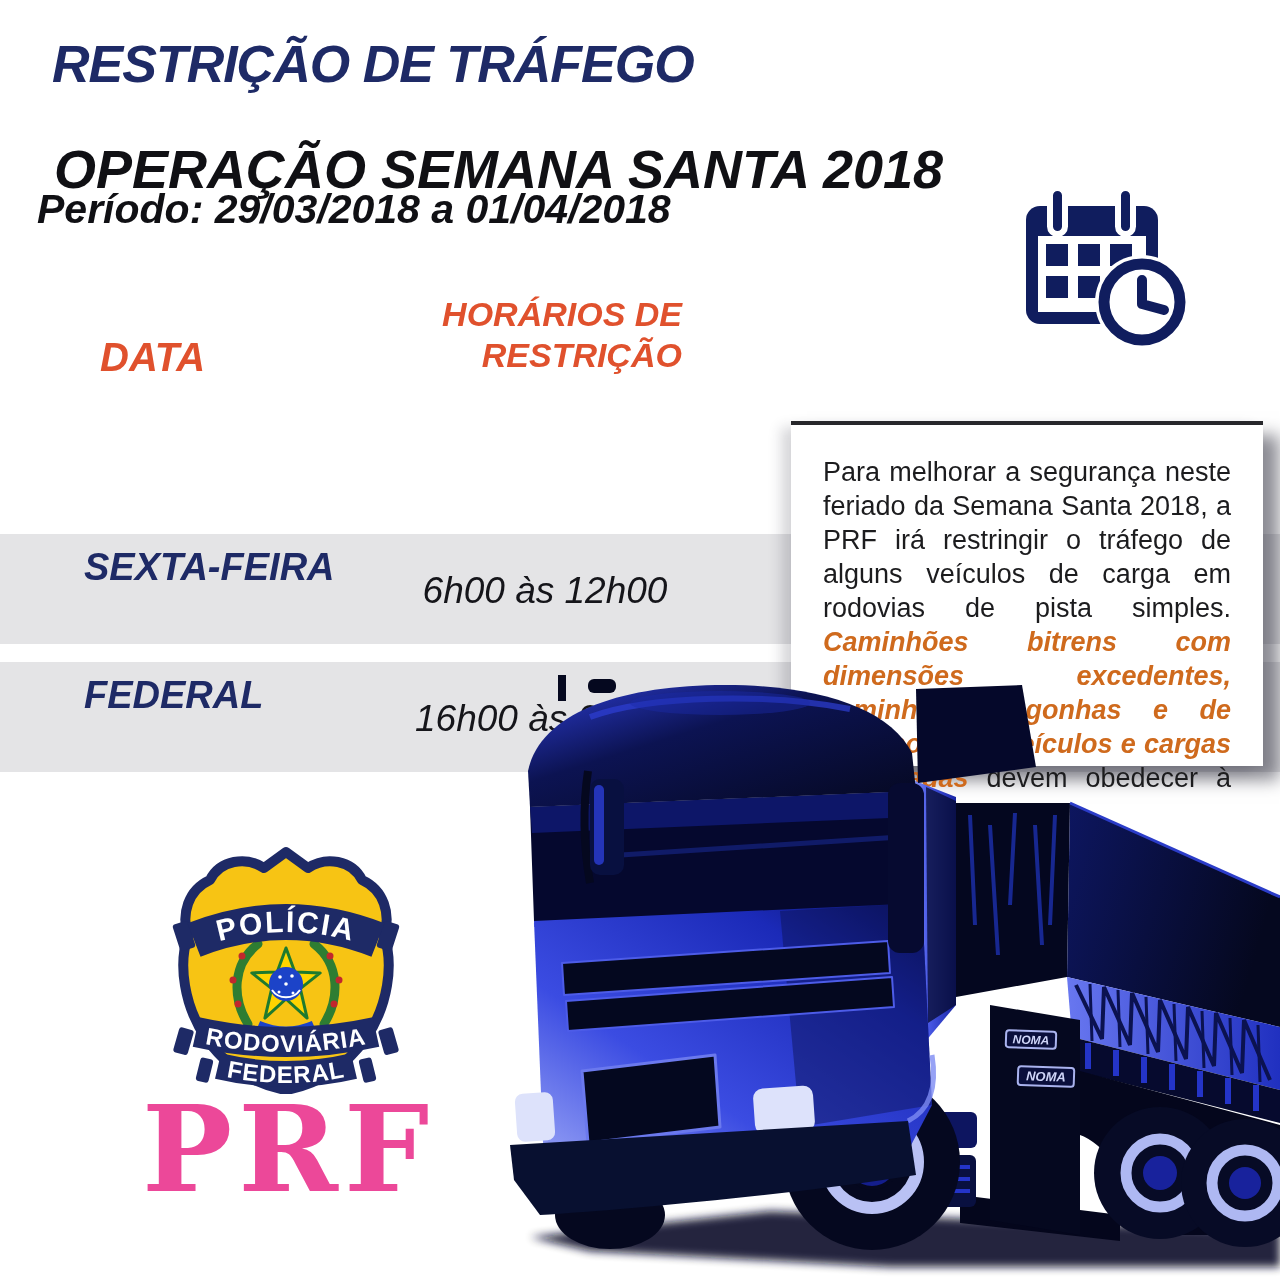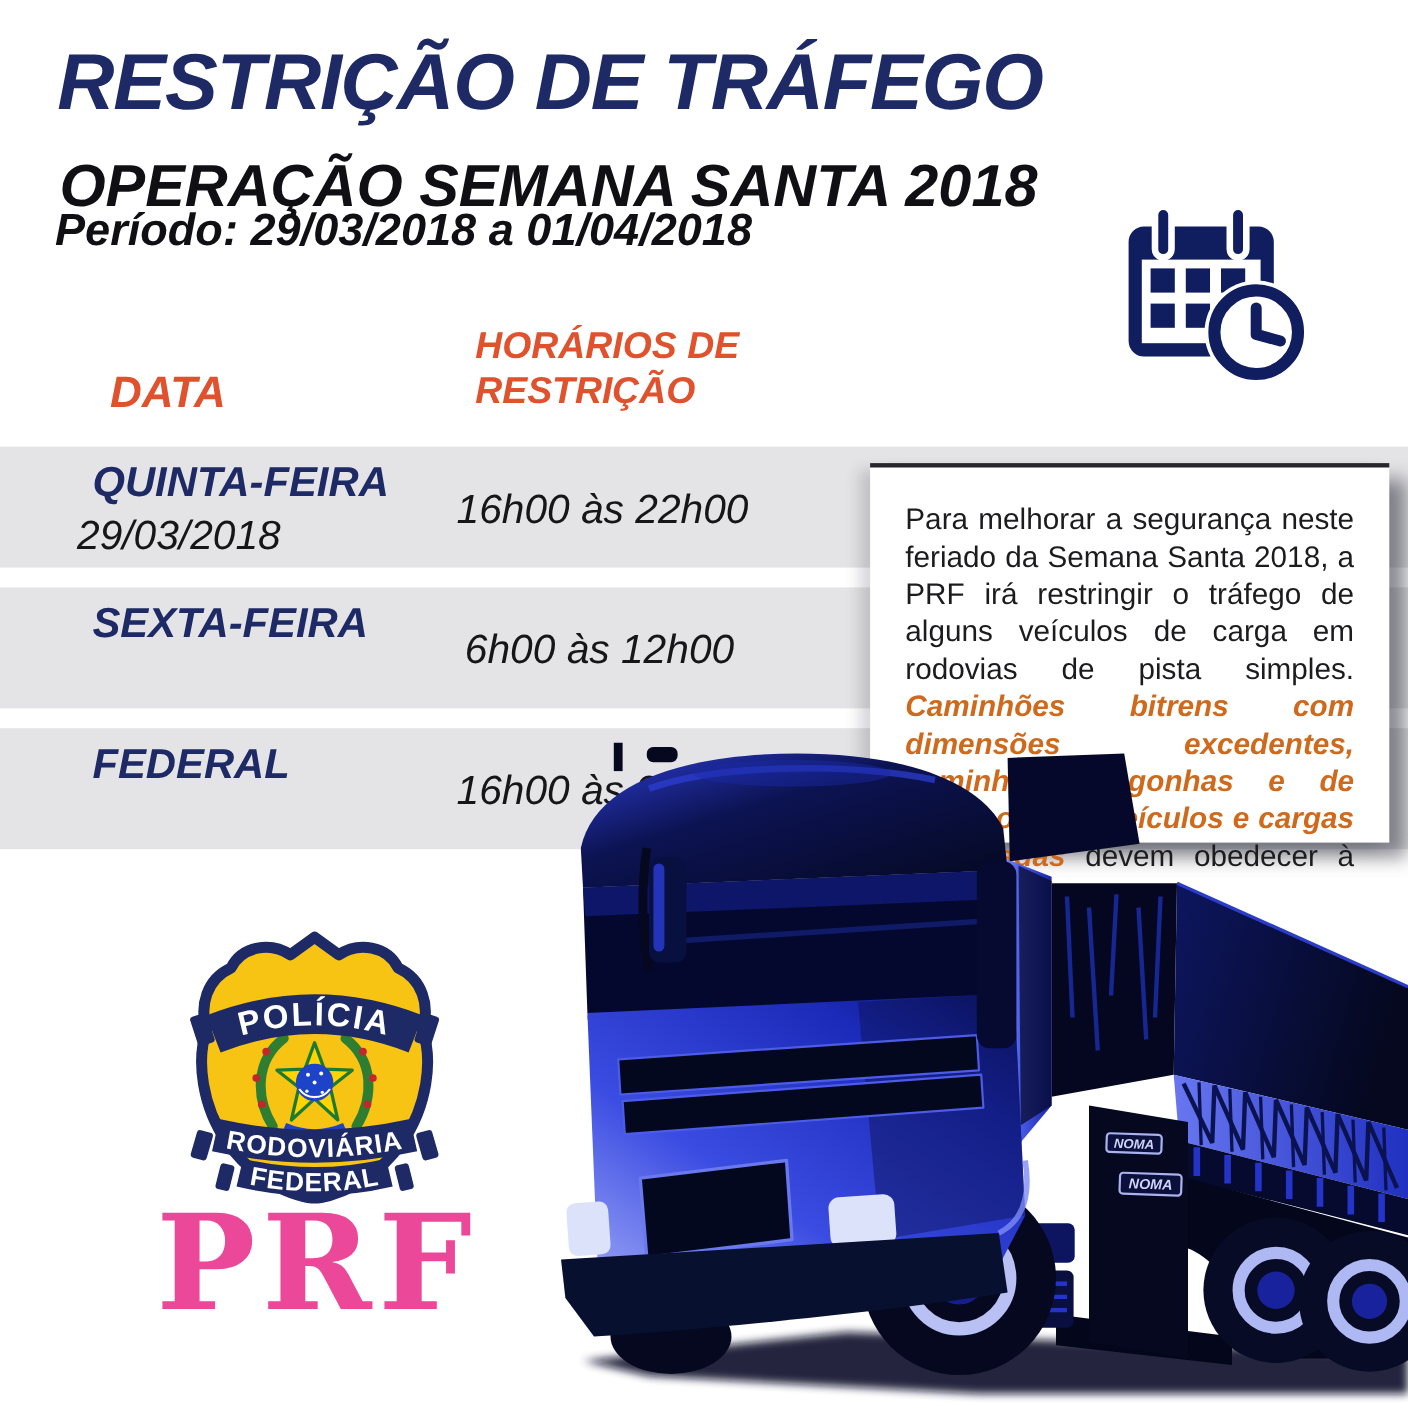--- a/index.html
+++ b/index.html
@@ -1,30 +1,30 @@
 <!DOCTYPE html>
 <html lang="pt"><head>
 <meta charset="utf-8">
 <style>
   html,body{margin:0;padding:0;background:#ffffff;}
   #canvas{position:relative;width:1280px;height:1280px;background:#ffffff;overflow:hidden;
           font-family:"Liberation Sans",sans-serif;}
   .abs{position:absolute;}
 
   
-  .title{left:52px;top:34px;font-size:72px;font-weight:bold;font-style:italic;
+  .title{left:52px;top:34px;font-size:52px;font-weight:bold;font-style:italic;
          color:#1e2a66;letter-spacing:-1px;white-space:nowrap;}
   .subtitle{left:54px;top:124px;font-size:54px;font-weight:bold;font-style:italic;
             color:#101014;white-space:nowrap;margin-top:14px;}
-  .period{left:50px;top:186px;font-size:41px;font-weight:bold;font-style:italic;
+  .period{left:37px;top:186px;font-size:41px;font-weight:bold;font-style:italic;
           color:#101014;white-space:nowrap;}
 
   
   .col-data{left:100px;top:335px;font-size:40px;font-weight:bold;font-style:italic;color:#e0512d;}
-  .col-hours{left:432px;top:294px;width:250px;text-align:left;font-size:34px;line-height:41px;
+  .col-hours{left:432px;top:294px;width:250px;text-align:right;font-size:34px;line-height:41px;
              font-weight:bold;font-style:italic;color:#e0512d;}
 
   
   .band{left:0;width:1280px;height:110px;background:#e4e4e6;}
   .band .day{position:absolute;left:84px;top:12px;font-size:38px;font-weight:bold;
              font-style:italic;color:#1e2a66;white-space:nowrap;}
   .band .date{position:absolute;left:70px;top:60px;font-size:37px;font-style:italic;
               color:#15151a;white-space:nowrap;}
   .band .hours{position:absolute;left:415px;top:36px;width:260px;text-align:center;
                font-size:37px;font-style:italic;color:#15151a;white-space:nowrap;}
@@ -68,25 +68,20 @@
     <rect x="38" y="8" width="15" height="46" rx="7.5" fill="#101d5e" stroke="#ffffff" stroke-width="6"></rect>
     <rect x="106" y="8" width="15" height="46" rx="7.5" fill="#101d5e" stroke="#ffffff" stroke-width="6"></rect>
     <circle cx="130" cy="122" r="47" fill="#ffffff"></circle>
     <circle cx="130" cy="122" r="38" fill="#ffffff" stroke="#101d5e" stroke-width="11"></circle>
     <path d="M130,100 L130,124 L152,130" fill="none" stroke="#101d5e" stroke-width="10" stroke-linecap="round" stroke-linejoin="round"></path>
   </svg>
 
   <div class="abs col-data">DATA</div>
   <div class="abs col-hours">HORÁRIOS DE RESTRIÇÃO</div>
 
-  <div class="abs band" style="top:406px;">
-    <div class="day">QUINTA-FEIRA</div>
-    <div class="date">29/03/2018</div>
-    <div class="hours">16h00 às 22h00</div>
-  </div>
 
   <div class="abs band" style="top:534px;">
     <div class="day">SEXTA-FEIRA</div>
     <div class="hours">6h00 às 12h00</div>
   </div>
 
   <div class="abs band" style="top:662px;">
     <div class="day">FEDERAL</div>
     <div class="hours">16h00 às 22h00</div>
   </div>

